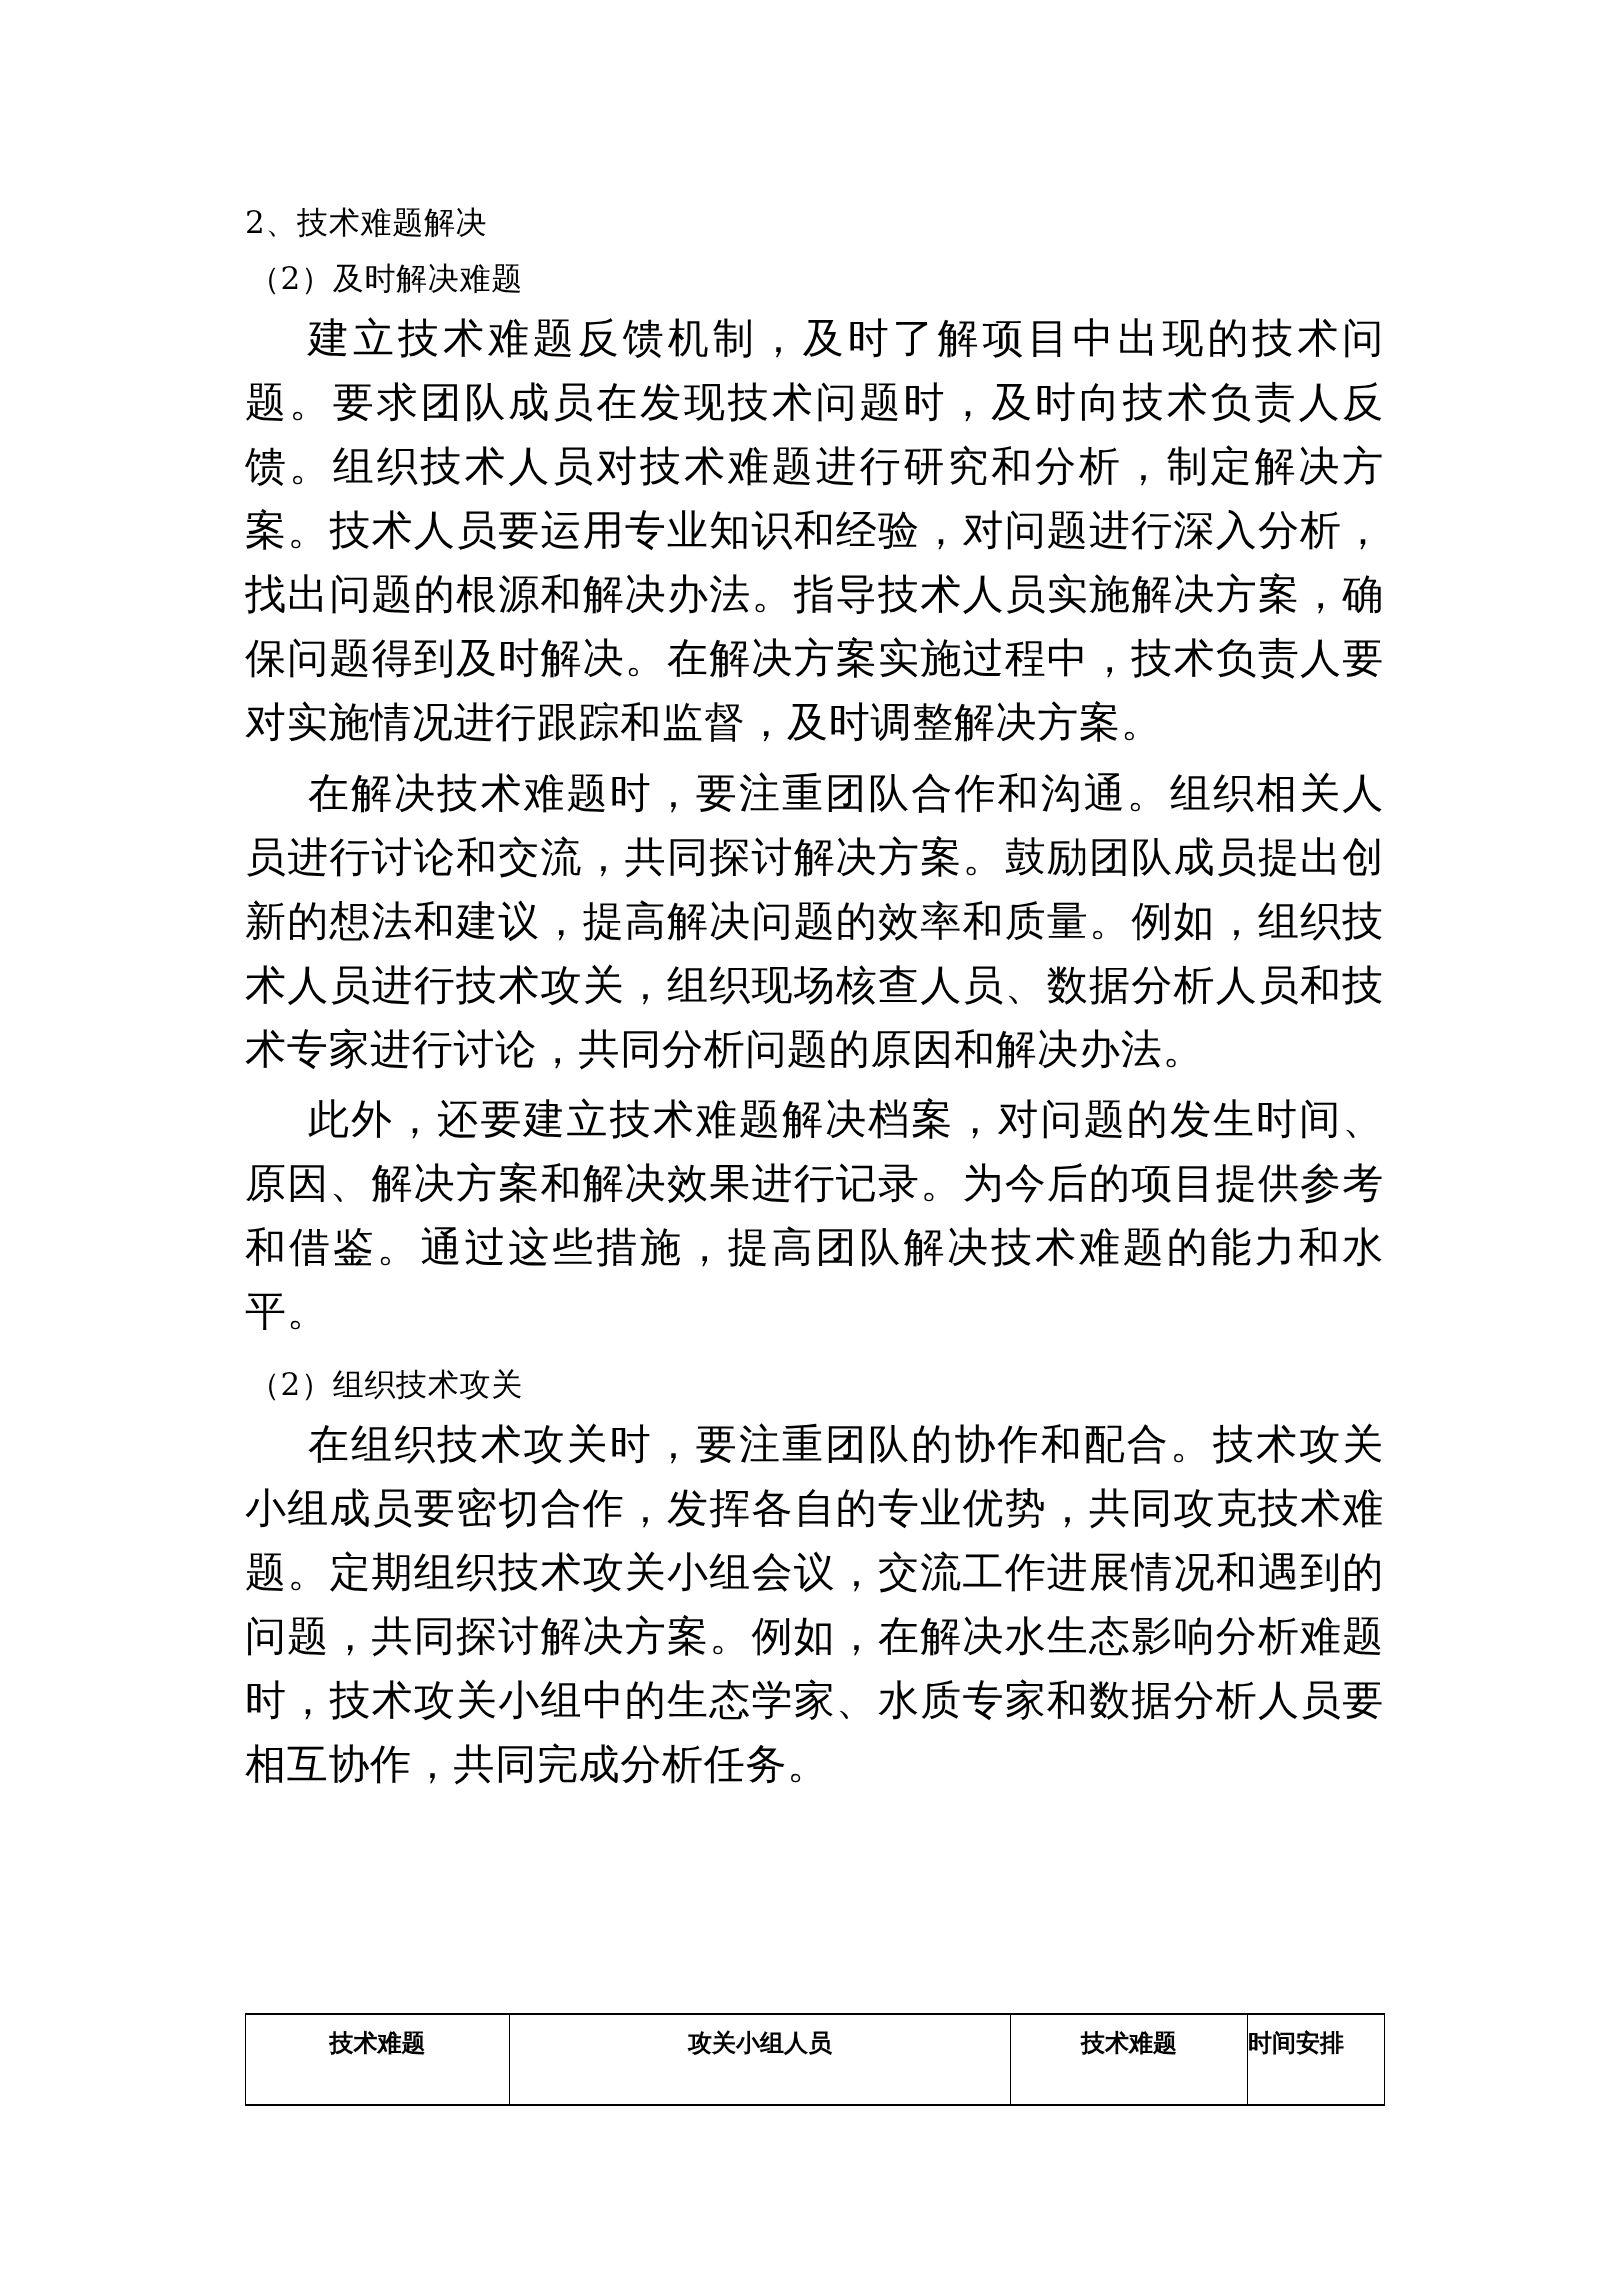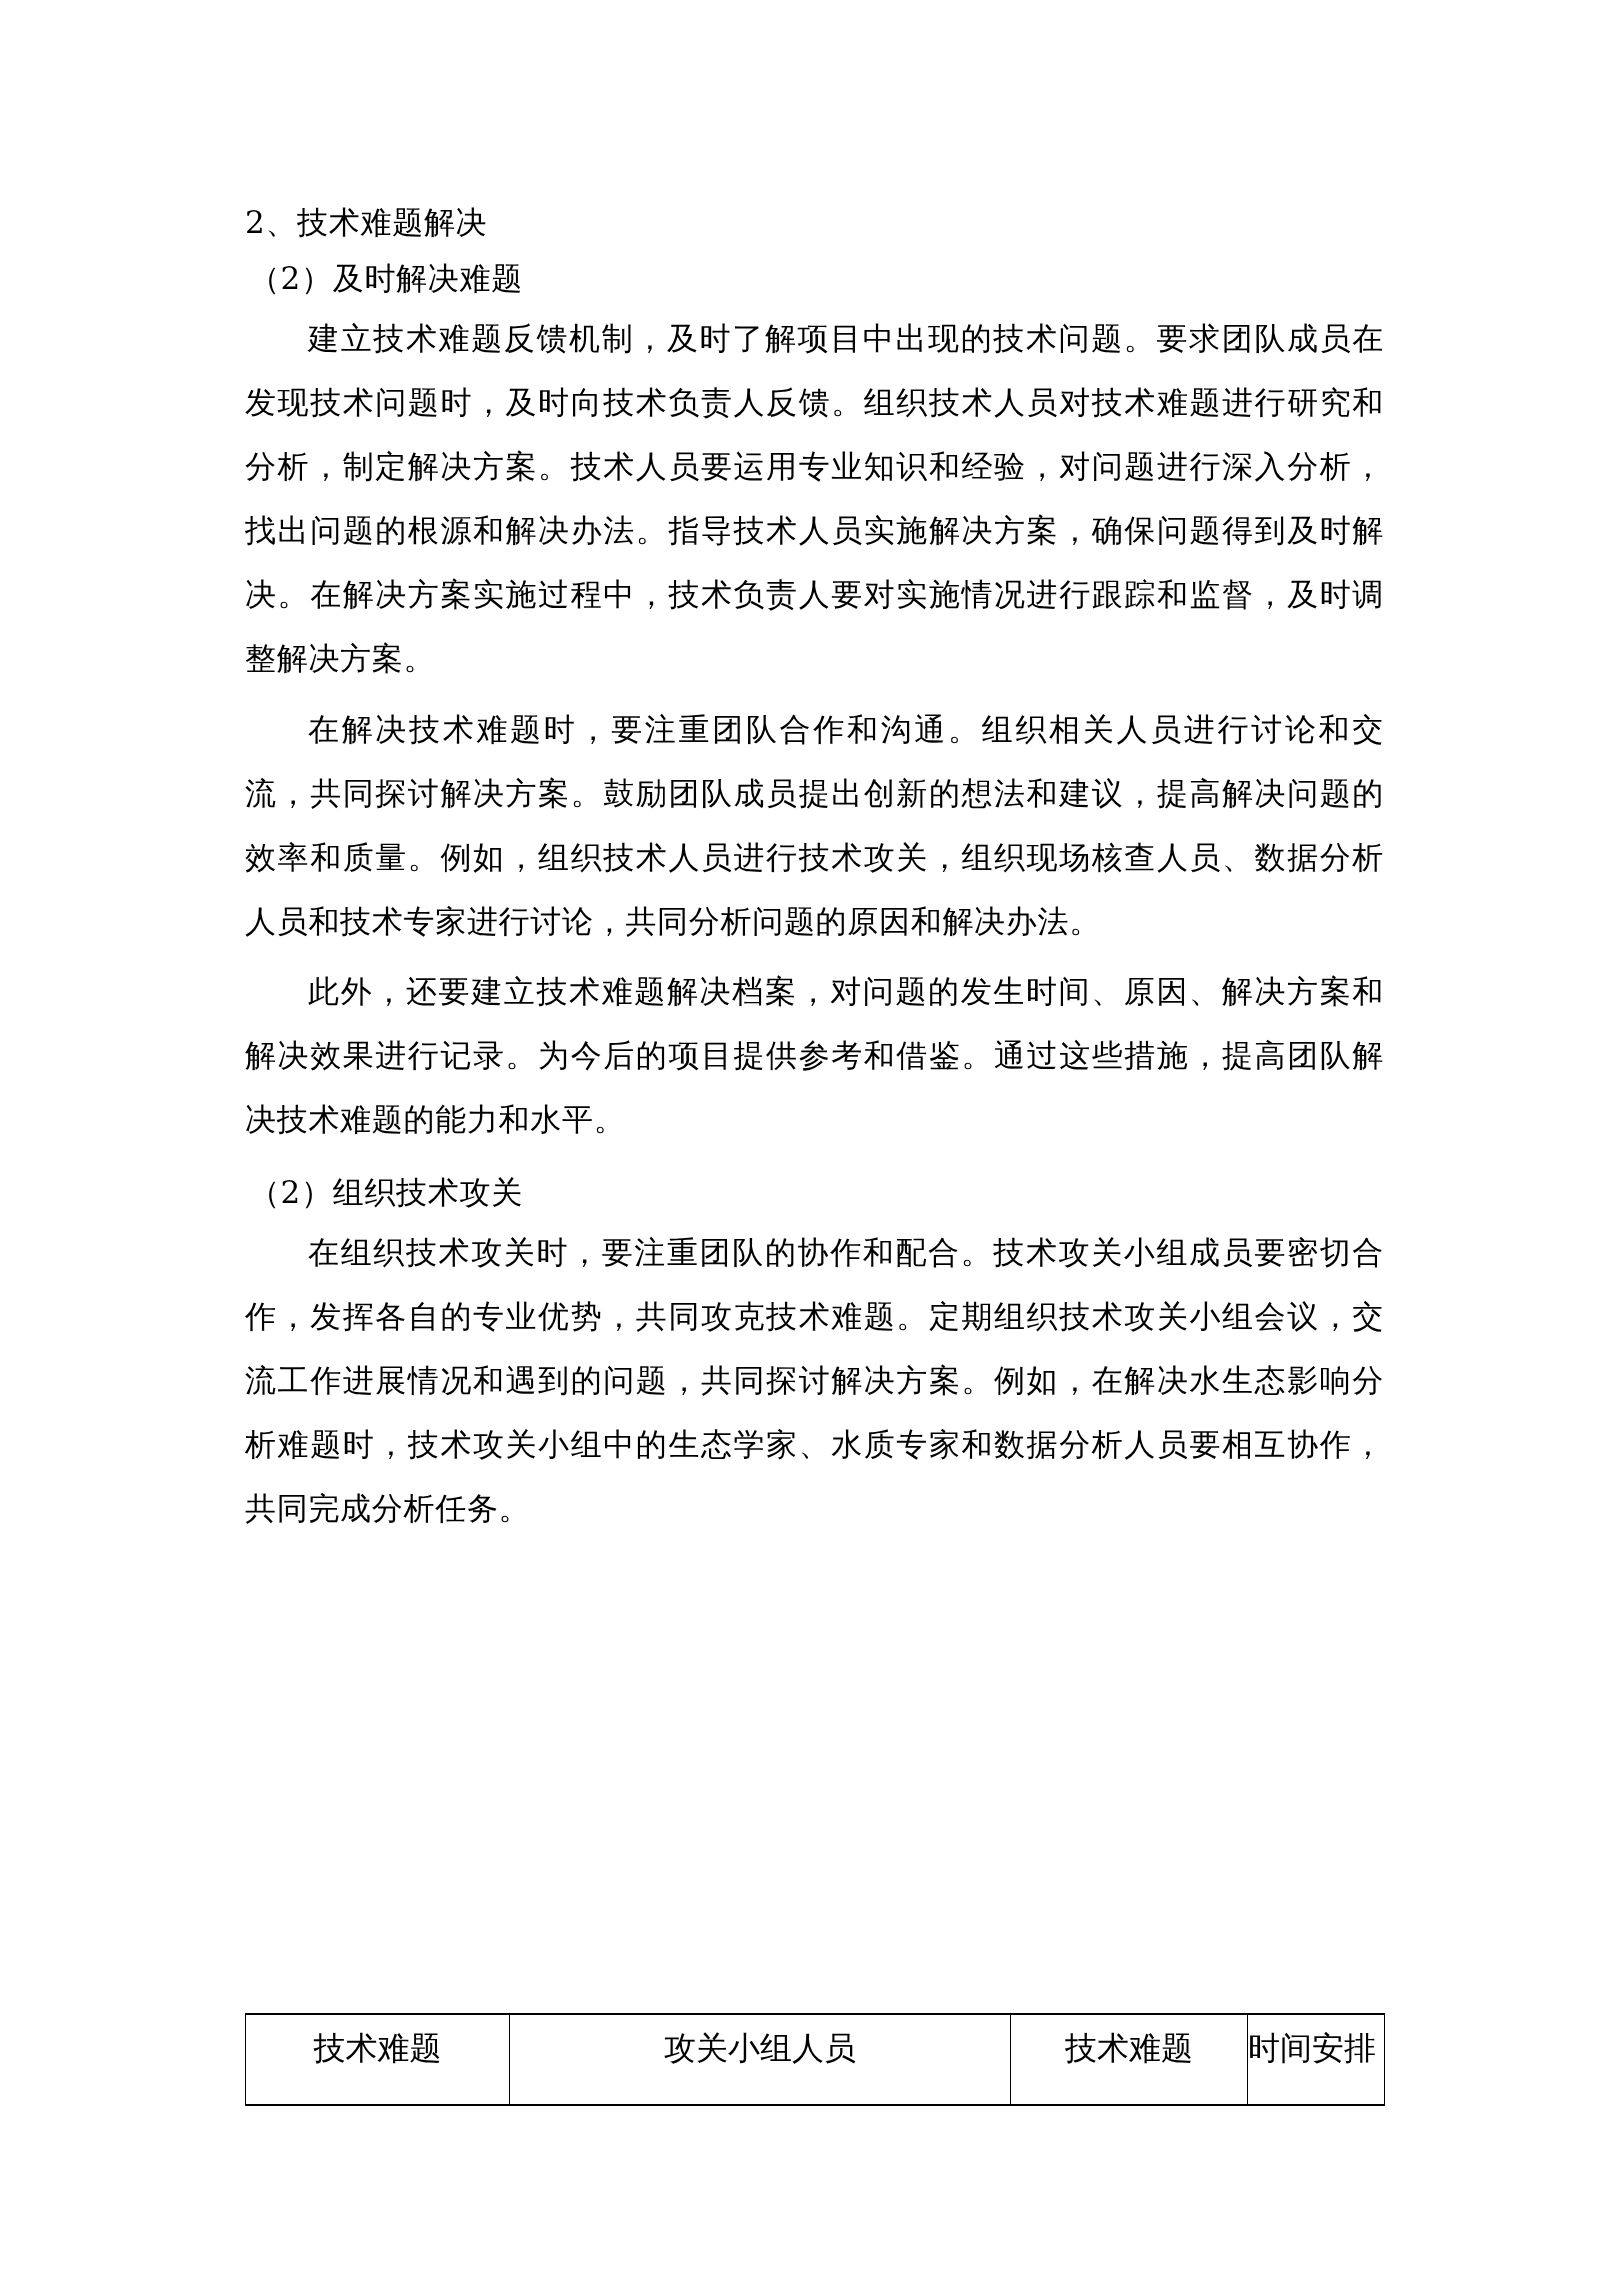--- a/index.html
+++ b/index.html
@@ -25,21 +25,21 @@
     font-size: 31px;
     line-height: 56px;
     margin: 0;
     white-space: nowrap;
     letter-spacing: 0.7px;
   }
   .h.sub {
     padding-left: 3.9px;
   }
   .p {
-    font-size: 31px;
+    font-size: 41px;
     line-height: 64px;
     margin: 0 0 6.5px 0;
     text-indent: 63px;
     text-align: justify;
     text-justify: inter-character;
     letter-spacing: 0.7px;
   }
   .gap-before-sub { margin-top: 13px; }
   .intro {
     font-size: 31px;
@@ -52,22 +52,22 @@
     position: absolute;
     left: 245px;
     top: 2013px;
     border-collapse: collapse;
     table-layout: fixed;
     width: 1139px;
     border-top: 2px solid #000;
     border-bottom: 2px solid #000;
   }
   table.plan th {
-    font-weight: normal;
-    font-size: 32px;
+    font-weight: bold;
+    font-size: 24px;
     height: 77px;
     vertical-align: top;
     padding: 11.8px 0 0 0;
     text-align: center;
     border-left: 1.3px solid #000;
     border-right: 1.3px solid #000;
     white-space: nowrap;
     overflow: hidden;
   }
   table.plan th.c4 { text-align: left; padding-left: 0; }

